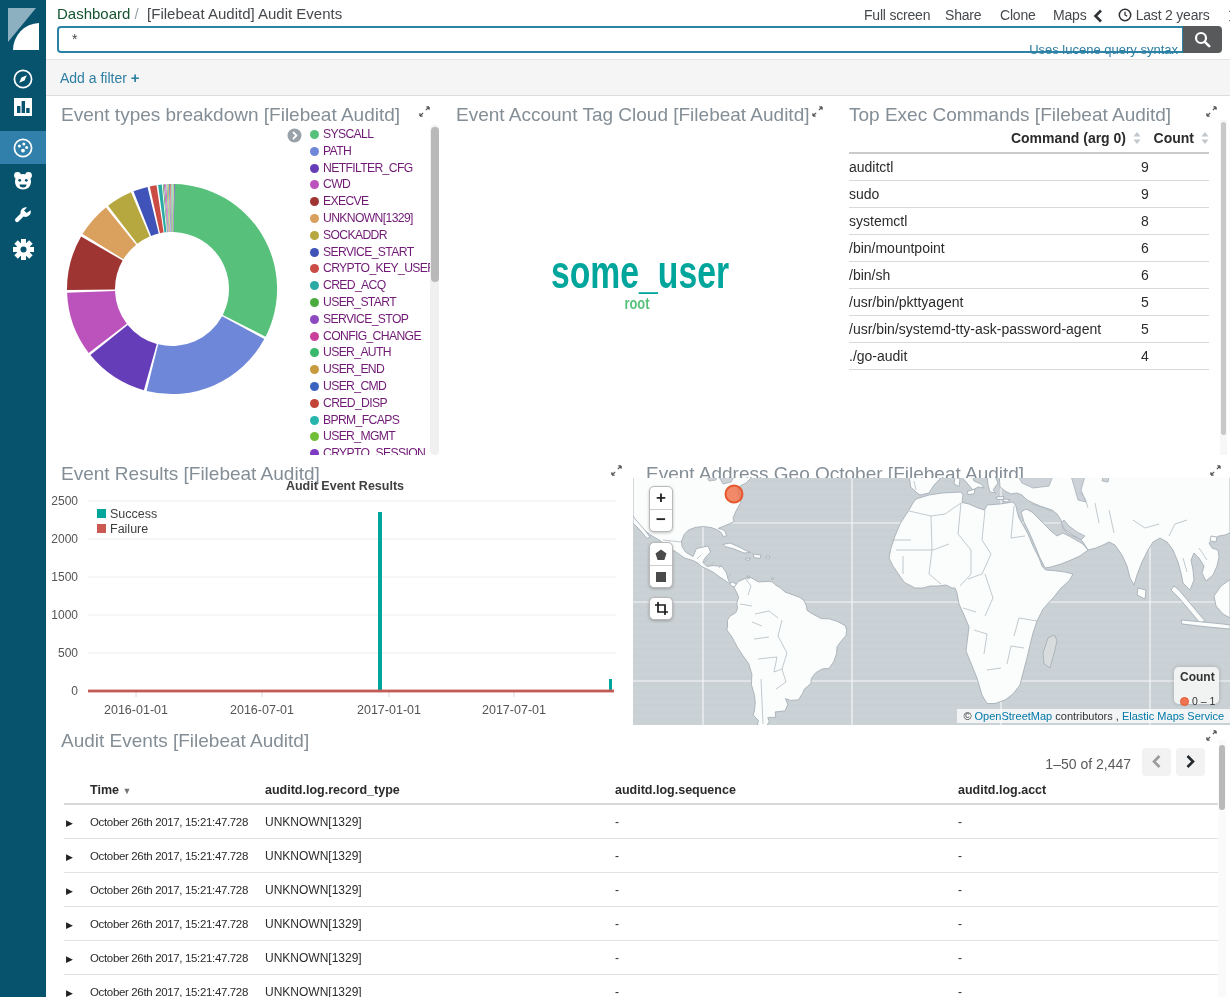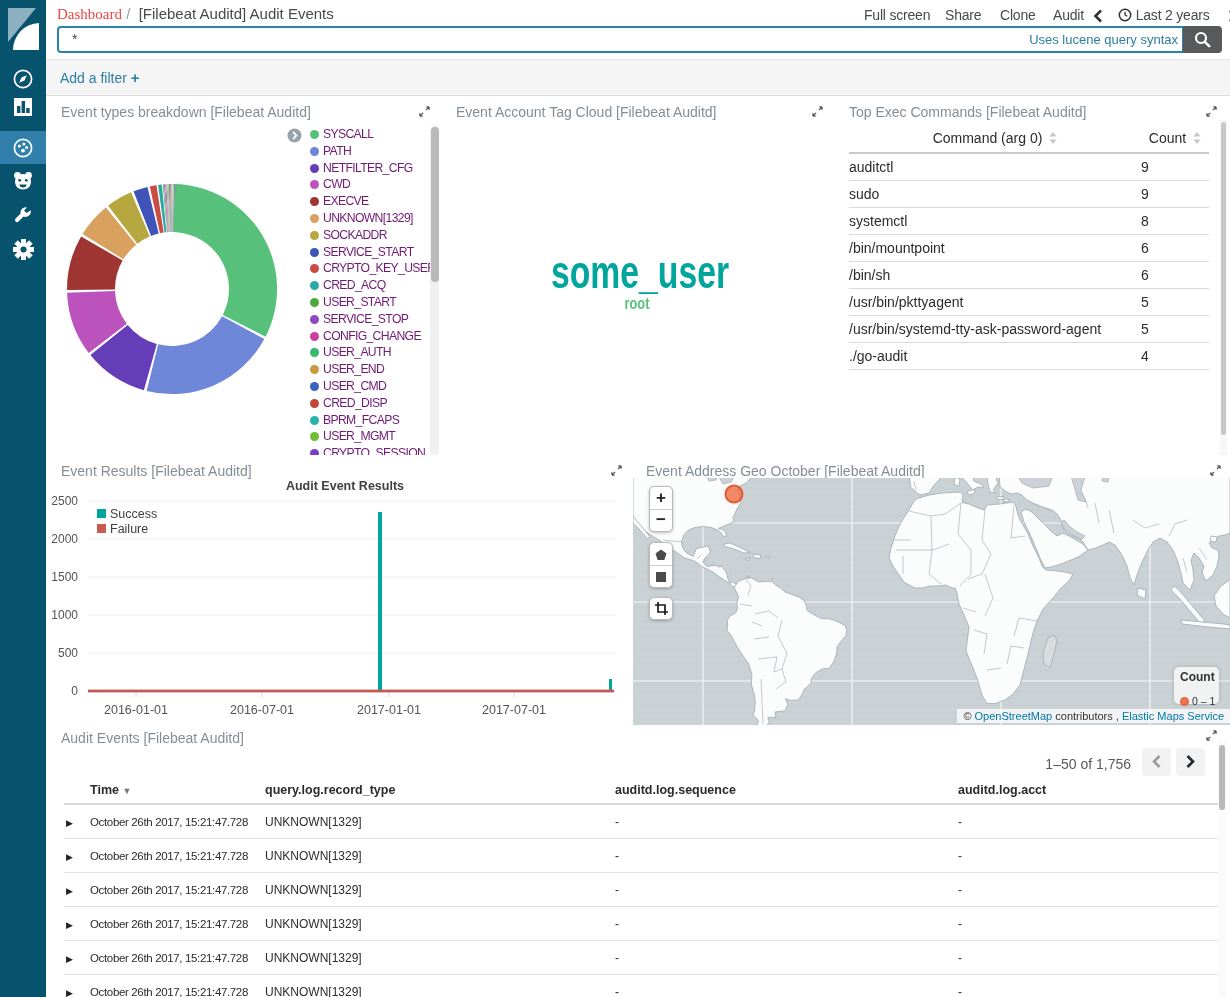--- a/index.html
+++ b/index.html
@@ -4,36 +4,36 @@
 <style>
 * { margin:0; padding:0; box-sizing:border-box; }
 html,body { width:1230px; height:997px; overflow:hidden; background:#fff;
   font-family:"Liberation Sans", sans-serif; }
 .abs { position:absolute; }
 #sidebar { position:absolute; left:0; top:0; width:46px; height:997px; background:#07536e; }
 #sb-active { position:absolute; left:0; top:131px; width:46px; height:33px; background:#3080ab; }
 .sbicon { position:absolute; left:13px; }
 #topbar { position:absolute; left:46px; top:0; width:1184px; height:97px; background:#fff; }
 .crumb { position:absolute; top:5px; left:11px; font-size:15px; color:#46494d; }
-.crumb a { color:#ef4444; text-decoration:none;font-family:Liberation Serif, serif; }
+.crumb a { color:#14532d; text-decoration:none; }
 #qrow { position:absolute; left:57px; top:26px; width:1165px; height:27px; }
 #qinput { position:absolute; left:0; top:0; width:1127px; height:27px; border:2px solid #2d83a6;
   border-radius:4px 0 0 4px; background:#fff; font-size:14px; color:#444; line-height:23px; padding-left:13px; }
-#qhint { position:absolute; top:6px; font-size:13px; color:#2d7ea3; }
+#qhint { position:absolute; top:16px; font-size:13px; color:#2d7ea3; }
 #qbtn { position:absolute; left:1126px; top:0; width:39px; height:27px; background:#58595b; border-radius:0 4px 4px 0; }
 #filterrow { position:absolute; left:46px; top:59px; width:1184px; height:37px; background:#f5f5f5;
   border-top:1px solid #e4e4e4; border-bottom:1px solid #dcdcdc; }
 #filterrow .addf { position:absolute; left:14px; top:9px; font-size:14px; color:#2d7ea3; }
 .panel { position:absolute; background:#fff; }
-.ptitle { position:absolute; top:6px; left:13px; font-size:14px; color:#848e96; white-space:nowrap; }
+.ptitle { position:absolute; top:6px; left:13px; font-size:19px; color:#848e96; white-space:nowrap; }
 .pexpand { position:absolute; top:8px; right:9px; width:11px; height:11px; }
 .legend-item { height:16.8px; font-size:12.2px; color:#701a75; white-space:nowrap; letter-spacing:-0.65px; }
 .legend-item .dot { display:inline-block; width:9px; height:9px; border-radius:50%; margin-right:4px; vertical-align:-1px; }
 table.ktable { border-collapse:collapse; font-size:14px; color:#2b2b2b; width:100%; }
-table.ktable th { text-align:center; font-weight:normal; padding:6px 0 6px 0; border-bottom:2px solid #cbcbcb; font-size:14px; }
+table.ktable th { text-align:right; font-weight:bold; padding:6px 0 6px 0; border-bottom:2px solid #cbcbcb; font-size:14px; }
 table.ktable td { padding:5px 0 5px 0; border-bottom:1px solid #d9d9d9; }
 #evtable { border-collapse:collapse; font-size:12px; color:#2b2b2b; width:100%; table-layout:fixed; white-space:nowrap; }
 #evtable th { text-align:left; font-weight:bold; padding:5px 0 6px 0; border-bottom:2px solid #d8d8d8; font-size:12.5px; }
 #evtable td { padding:10px 0 9px 0; border-top:1px solid #e2e2e2; overflow:hidden; }
 #evtable tr.first td { border-top:none; }
 .pagebtn { position:absolute; width:29px; height:28px; background:#f2f2f2; border-radius:4px; text-align:center;
   font-size:15px; font-weight:bold; line-height:28px; }
 </style>
 </head>
 <body>
@@ -101,21 +101,21 @@
     <circle cx="10" cy="12.6" r="1.9" fill="#fff"></circle>
   </svg>
 </div>
 
 <div id="topbar">
   <div class="crumb"><a>Dashboard</a> <span style="color:#9aa0a6">/</span>&nbsp; [Filebeat Auditd] Audit Events</div>
   <div style="position:absolute; top:7px; left:16px; width:100%; height:20px; font-size:14px; color:#46494d; letter-spacing:-0.2px;padding-left:24px;">
     <span class="abs" style="left:802px;">Full screen</span>
     <span class="abs" style="left:883px;">Share</span>
     <span class="abs" style="left:938px;">Clone</span>
-    <span class="abs" style="left:991px;">Audit</span>
+    <span class="abs" style="left:991px;">Maps</span>
     <svg class="abs" style="left:1031px; top:2px;" width="10" height="14" viewBox="0 0 10 14">
         <path d="M8,1.5 L2.5,7 L8,12.5" fill="none" stroke="#2f3236" stroke-width="2.6"></path>
       </svg>
     <span class="abs" style="left:1056px;"><svg width="14" height="14" viewBox="0 0 14 14" style="vertical-align:-2px">
           <circle cx="7" cy="7" r="5.7" fill="none" stroke="#2f3236" stroke-width="1.5"></circle>
           <path d="M7,3.8 L7,7 L9.2,8.3" fill="none" stroke="#2f3236" stroke-width="1.3"></path>
         </svg> Last 2 years</span>
     <svg class="abs" style="left:1166px; top:2px;" width="10" height="14" viewBox="0 0 10 14">
         <path d="M2,1.5 L7.5,7 L2,12.5" fill="none" stroke="#2f3236" stroke-width="2.6"></path>
       </svg>
@@ -435,41 +435,41 @@
     <div style="font-size:10.5px; color:#333; margin-top:11px;"><span style="display:inline-block; width:9px; height:9px; border-radius:50%; background:#f0744f; border:1.5px solid #e5572e; vertical-align:-1px;"></span> 0 – 1</div>
   </div>
   <div class="abs" style="right:0; bottom:2px; background:rgba(255,255,255,0.75); font-size:11px; color:#333; padding:1px 6px 1px 6px;">© <span style="color:#0078a8">OpenStreetMap</span> contributors , <span style="color:#0078a8">Elastic Maps Service</span></div>
 </div>
 
 <div class="panel" style="left:48px; top:726px; width:1178px; height:271px;">
   <div class="ptitle" style="top:4px;">Audit Events [Filebeat Auditd]</div>
   <svg class="pexpand" style="top:4px;" viewBox="0 0 12 12">
       <path d="M1,11 L4.5,7.5 M1,11 l3,0 m-3,0 l0,-3 M11,1 L7.5,4.5 M11,1 l-3,0 m3,0 l0,3" stroke="#555" stroke-width="1.4" fill="none"></path>
     </svg>
-  <div class="abs" style="right:95px; top:30px; font-size:14px; color:#5a5a5a;">1–50 of 1,756</div>
+  <div class="abs" style="right:95px; top:30px; font-size:14px; color:#5a5a5a;">1–50 of 2,447</div>
   <div class="pagebtn" style="right:55px; top:22px;"><svg width="9" height="13" viewBox="0 0 9 13" style="margin-top:7px;">
         <path d="M7.5,1 L2,6.5 L7.5,12" fill="none" stroke="#9b9b9b" stroke-width="2.6"></path>
       </svg></div>
   <div class="pagebtn" style="right:21px; top:22px;"><svg width="9" height="13" viewBox="0 0 9 13" style="margin-top:7px;">
         <path d="M1.5,1 L7,6.5 L1.5,12" fill="none" stroke="#23282d" stroke-width="2.6"></path>
       </svg></div>
   <div class="abs" style="left:16px; top:52px; width:1157px;">
     <table id="evtable">
       <colgroup>
           <col style="width:26px;">
           <col style="width:175px;">
           <col style="width:350px;">
           <col style="width:343px;">
           <col>
       </colgroup>
         <tbody>
           <tr>
         <th></th>
             <th>Time <span style="color:#777; font-size:9px;">▼</span></th>
-            <th>query.log.record_type</th>
+            <th>auditd.log.record_type</th>
             <th>auditd.log.sequence</th>
             <th>auditd.log.acct</th>
       </tr>
       <tr class="first">
             <td style="padding-left:2px;"><span style="color:#222; font-size:9px;">▶</span></td>
             <td style="font-size:11.5px; letter-spacing:-0.35px;">October 26th 2017, 15:21:47.728</td>
             <td>UNKNOWN[1329]</td>
             <td>-</td>
             <td>-</td>
           </tr>

